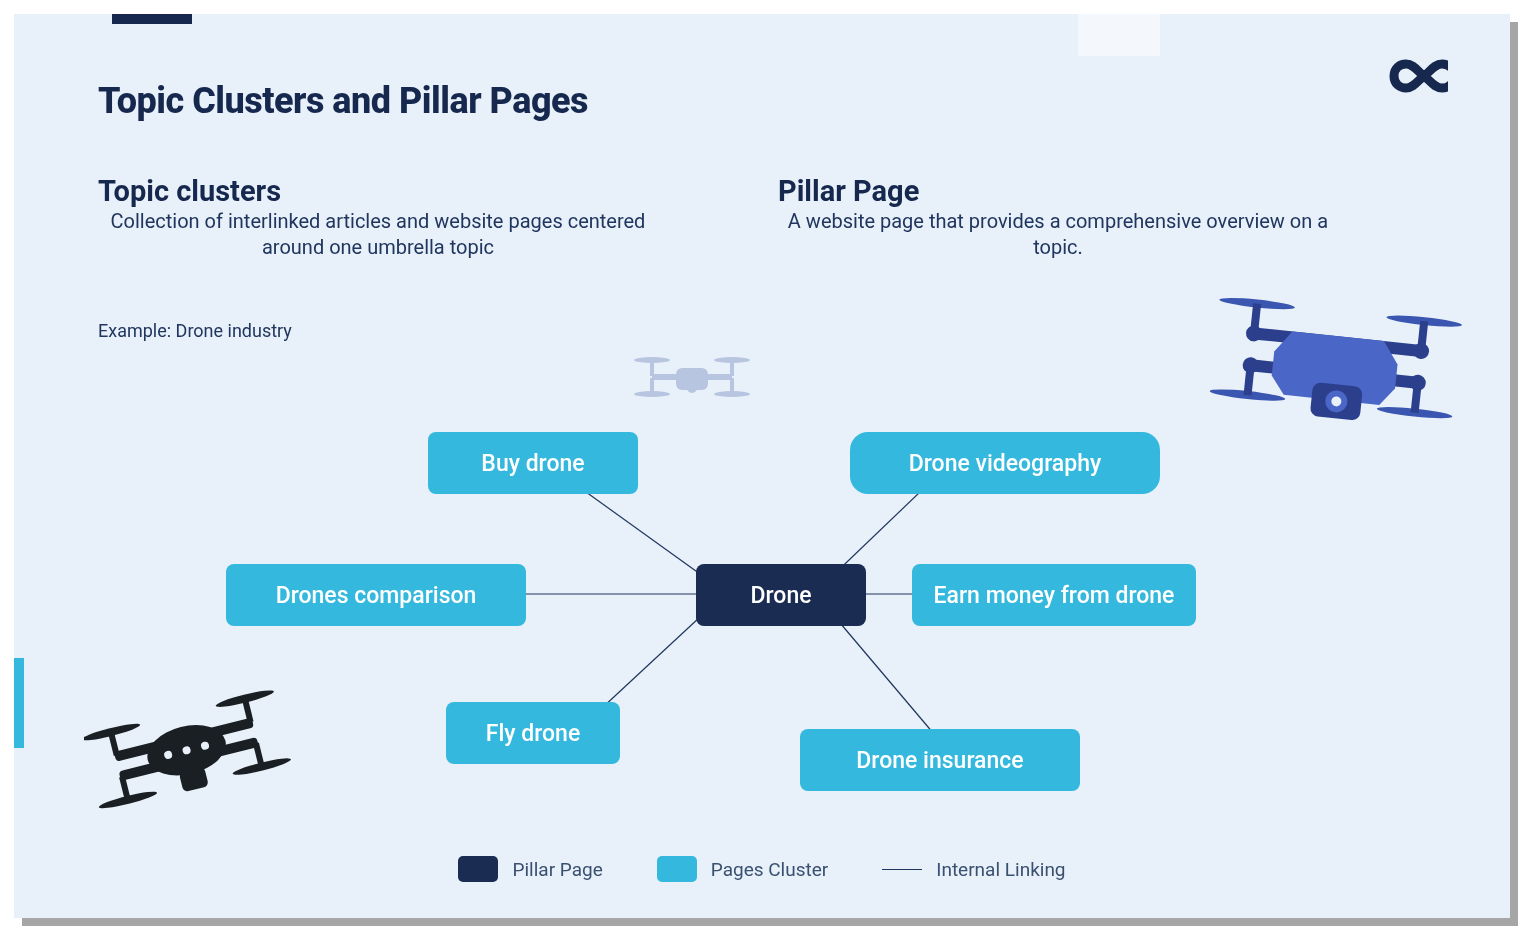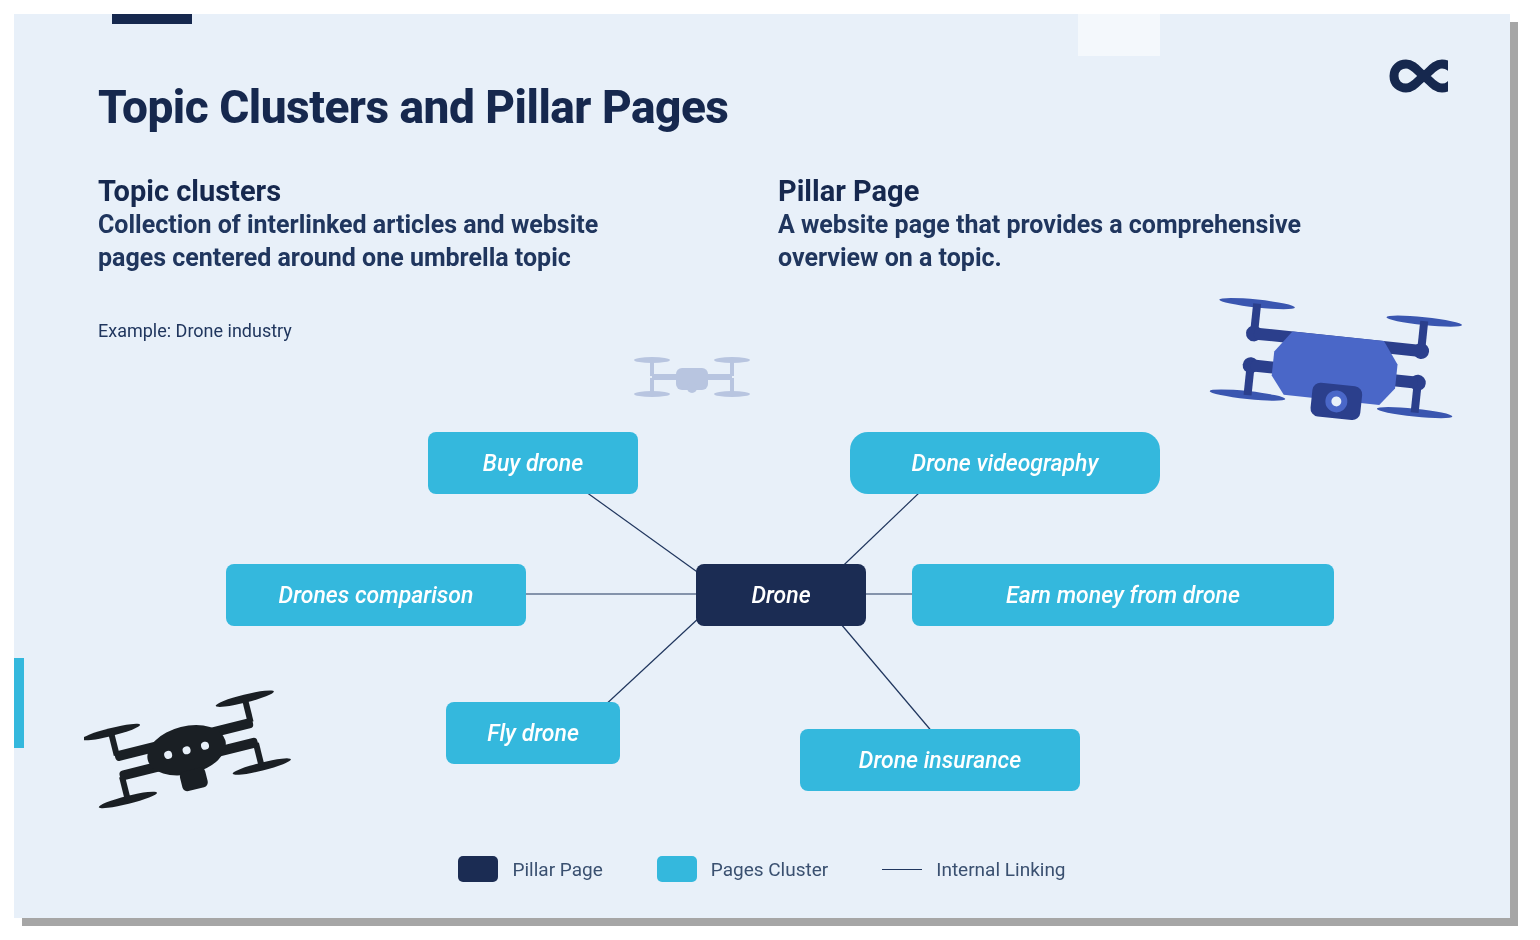--- a/index.html
+++ b/index.html
@@ -38,35 +38,36 @@
     background: #f4f8fc;
   }
   .logo {
     position: absolute;
     right: 62px; top: 42px;
     color: #16284e;
   }
   .title {
     position: absolute;
     left: 84px; top: 66px;
-    font-size: 46px;
+    font-size: 36px;
     font-weight: 800;
     color: #16284e;
     letter-spacing: -0.5px;
   }
   .col-heading {
     font-size: 29px;
     font-weight: 700;
     color: #16284e;
   }
   .col-body {
-    font-size: 25px;
-    font-weight: 700;
+    font-size: 20px;
+    font-weight: 400;
     color: #20365e;
     line-height: 1.32;
+    text-align: center;
   }
   .left-col {
     position: absolute;
     left: 84px; top: 160px;
     width: 560px;
   }
   .right-col {
     position: absolute;
     left: 764px; top: 160px;
     width: 560px;
@@ -89,21 +90,20 @@
     position: absolute;
     border-radius: 8px;
     color: #ffffff;
     font-size: 23px;
     font-weight: 500;
     display: flex;
     align-items: center;
     justify-content: center;
     padding: 0 26px;
     white-space: nowrap;
-    font-style: italic;
   }
   .pillar { background: #1b2c53; height: 62px; }
   .cluster { background: #34b8dd; height: 62px; }
 
   .legend {
     position: absolute;
     left: 0; right: 0;
     bottom: 36px;
     display: flex;
     justify-content: center;
@@ -159,21 +159,21 @@
       <line x1="810" y1="590" x2="920" y2="720"></line>
     </g>
   </svg>
 
   <div class="node pillar" style="left:682px; top:550px; width:170px;">Drone</div>
 
   <div class="node cluster" style="left:414px; top:418px; width:210px;">Buy drone</div>
   <div class="node cluster" style="left:212px; top:550px; width:300px;">Drones comparison</div>
   <div class="node cluster" style="left:432px; top:688px; width:174px;text-align:right;">Fly drone</div>
   <div class="node cluster" style="left:836px; top:418px; width:310px;border-radius:18px;">Drone videography</div>
-  <div class="node cluster" style="left:898px; top:550px; width:422px;">Earn money from drone</div>
+  <div class="node cluster" style="left:898px; top:550px; width:284px;">Earn money from drone</div>
   <div class="node cluster" style="left:786px; top:688px; width:280px;margin-top:27px;">Drone insurance</div>
 
   <div class="drone-icon" style="left:618px; top:330px;">
     <svg width="120" height="80" viewBox="0 0 120 80">
       <g fill="#b8c5e0">
         <ellipse cx="20" cy="16" rx="18" ry="3"></ellipse>
           <ellipse cx="100" cy="16" rx="18" ry="3"></ellipse>
         <ellipse cx="20" cy="50" rx="18" ry="3"></ellipse>
           <ellipse cx="100" cy="50" rx="18" ry="3"></ellipse>
         <rect x="18" y="16" width="4" height="16"></rect>

